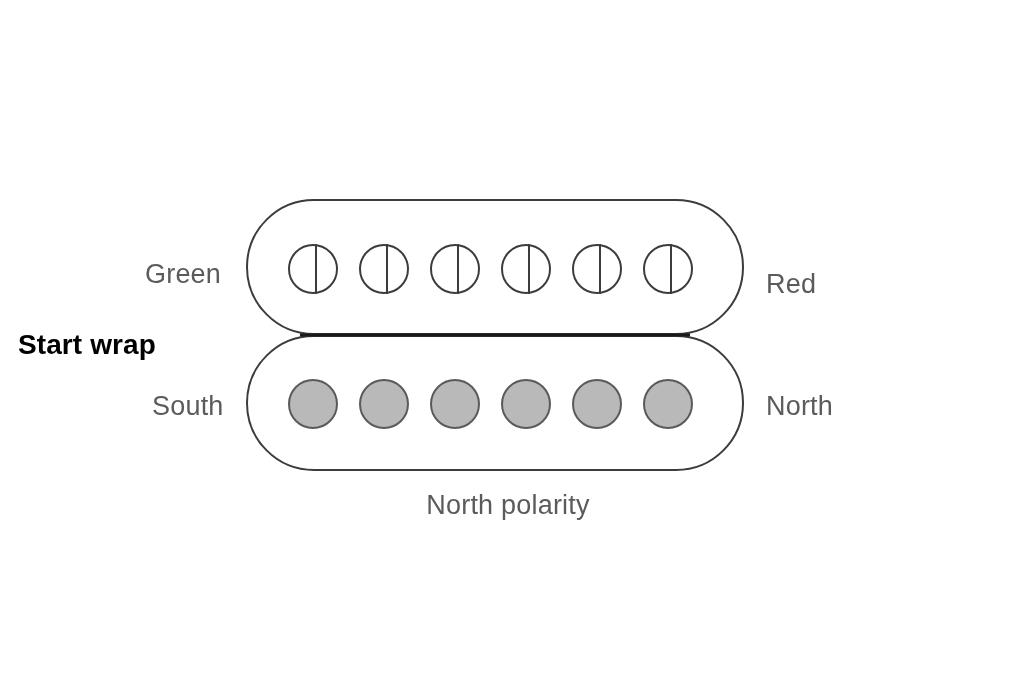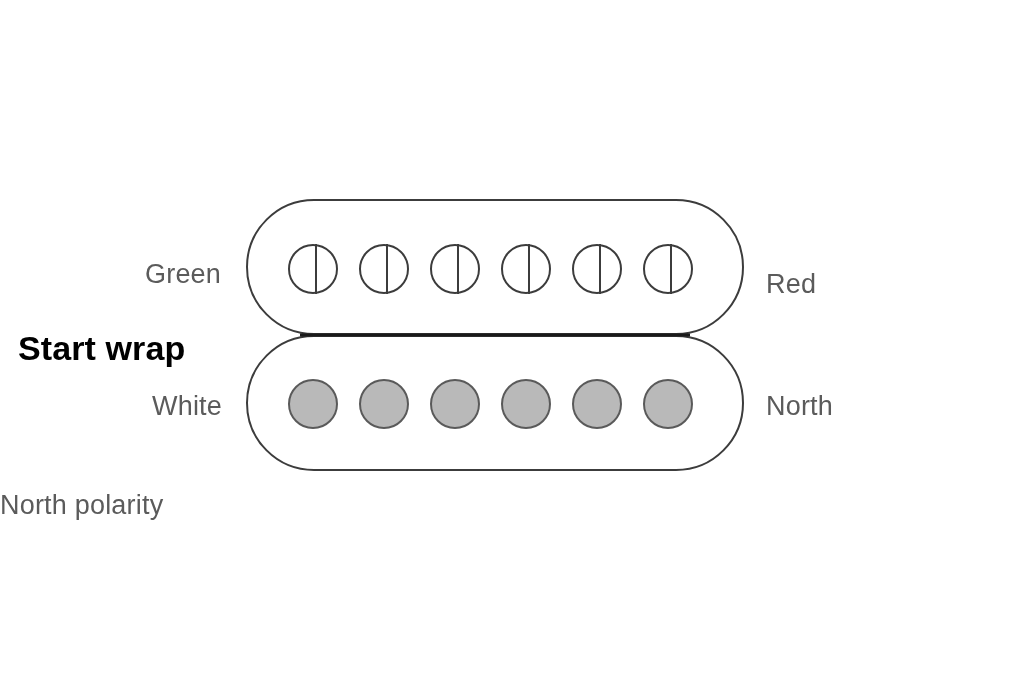--- a/index.html
+++ b/index.html
@@ -23,33 +23,33 @@
     position: absolute;
     color: #5b5b5b;
     font-size: 27px;
     font-weight: 400;
     white-space: nowrap;
     letter-spacing: 0.2px;
   }
   .lbl-bold {
     position: absolute;
     color: #000000;
-    font-size: 34px;
+    font-size: 28px;
     font-weight: bold;
     white-space: nowrap;
     letter-spacing: 0.1px;
   }
 
   #south-polarity-label {
     left: 0; top: 140px;
     width: 1016px; text-align: center;
   }
   #north-polarity-label {
     left: 0; top: 490px;
-    width: 1016px; 
+    width: 1016px; text-align: center;
   }
   #green-label  { left: 145px; top: 259px; }
   #red-label    { left: 766px; top: 269px; }
   #black-label  { left: 152px; top: 391px; }
   #white-label  { left: 766px; top: 391px; }
 
   #start-wrap-label  { left: 18px;  top: 329px; }
   #finish-wrap-label { left: 805px; top: 329px; }
 
   
@@ -65,21 +65,21 @@
   }
 </style>
 </head>
 <body>
 
 <div id="canvas">
 
 
   <div class="lbl" id="green-label">Green</div>
   <div class="lbl" id="red-label">Red</div>
-  <div class="lbl" id="black-label">White</div>
+  <div class="lbl" id="black-label">South</div>
   <div class="lbl" id="white-label">North</div>
 
   <div class="lbl-bold" id="start-wrap-label">Start wrap</div>
 
   <div id="pickup-assembly">
     <svg width="498" height="272" viewBox="0 0 498 272" xmlns="http://www.w3.org/2000/svg">
 
       <g>
         <rect x="1" y="1" width="496" height="134" rx="67" ry="67" fill="#ffffff" stroke="#3c3c3c" stroke-width="2"></rect>
 

